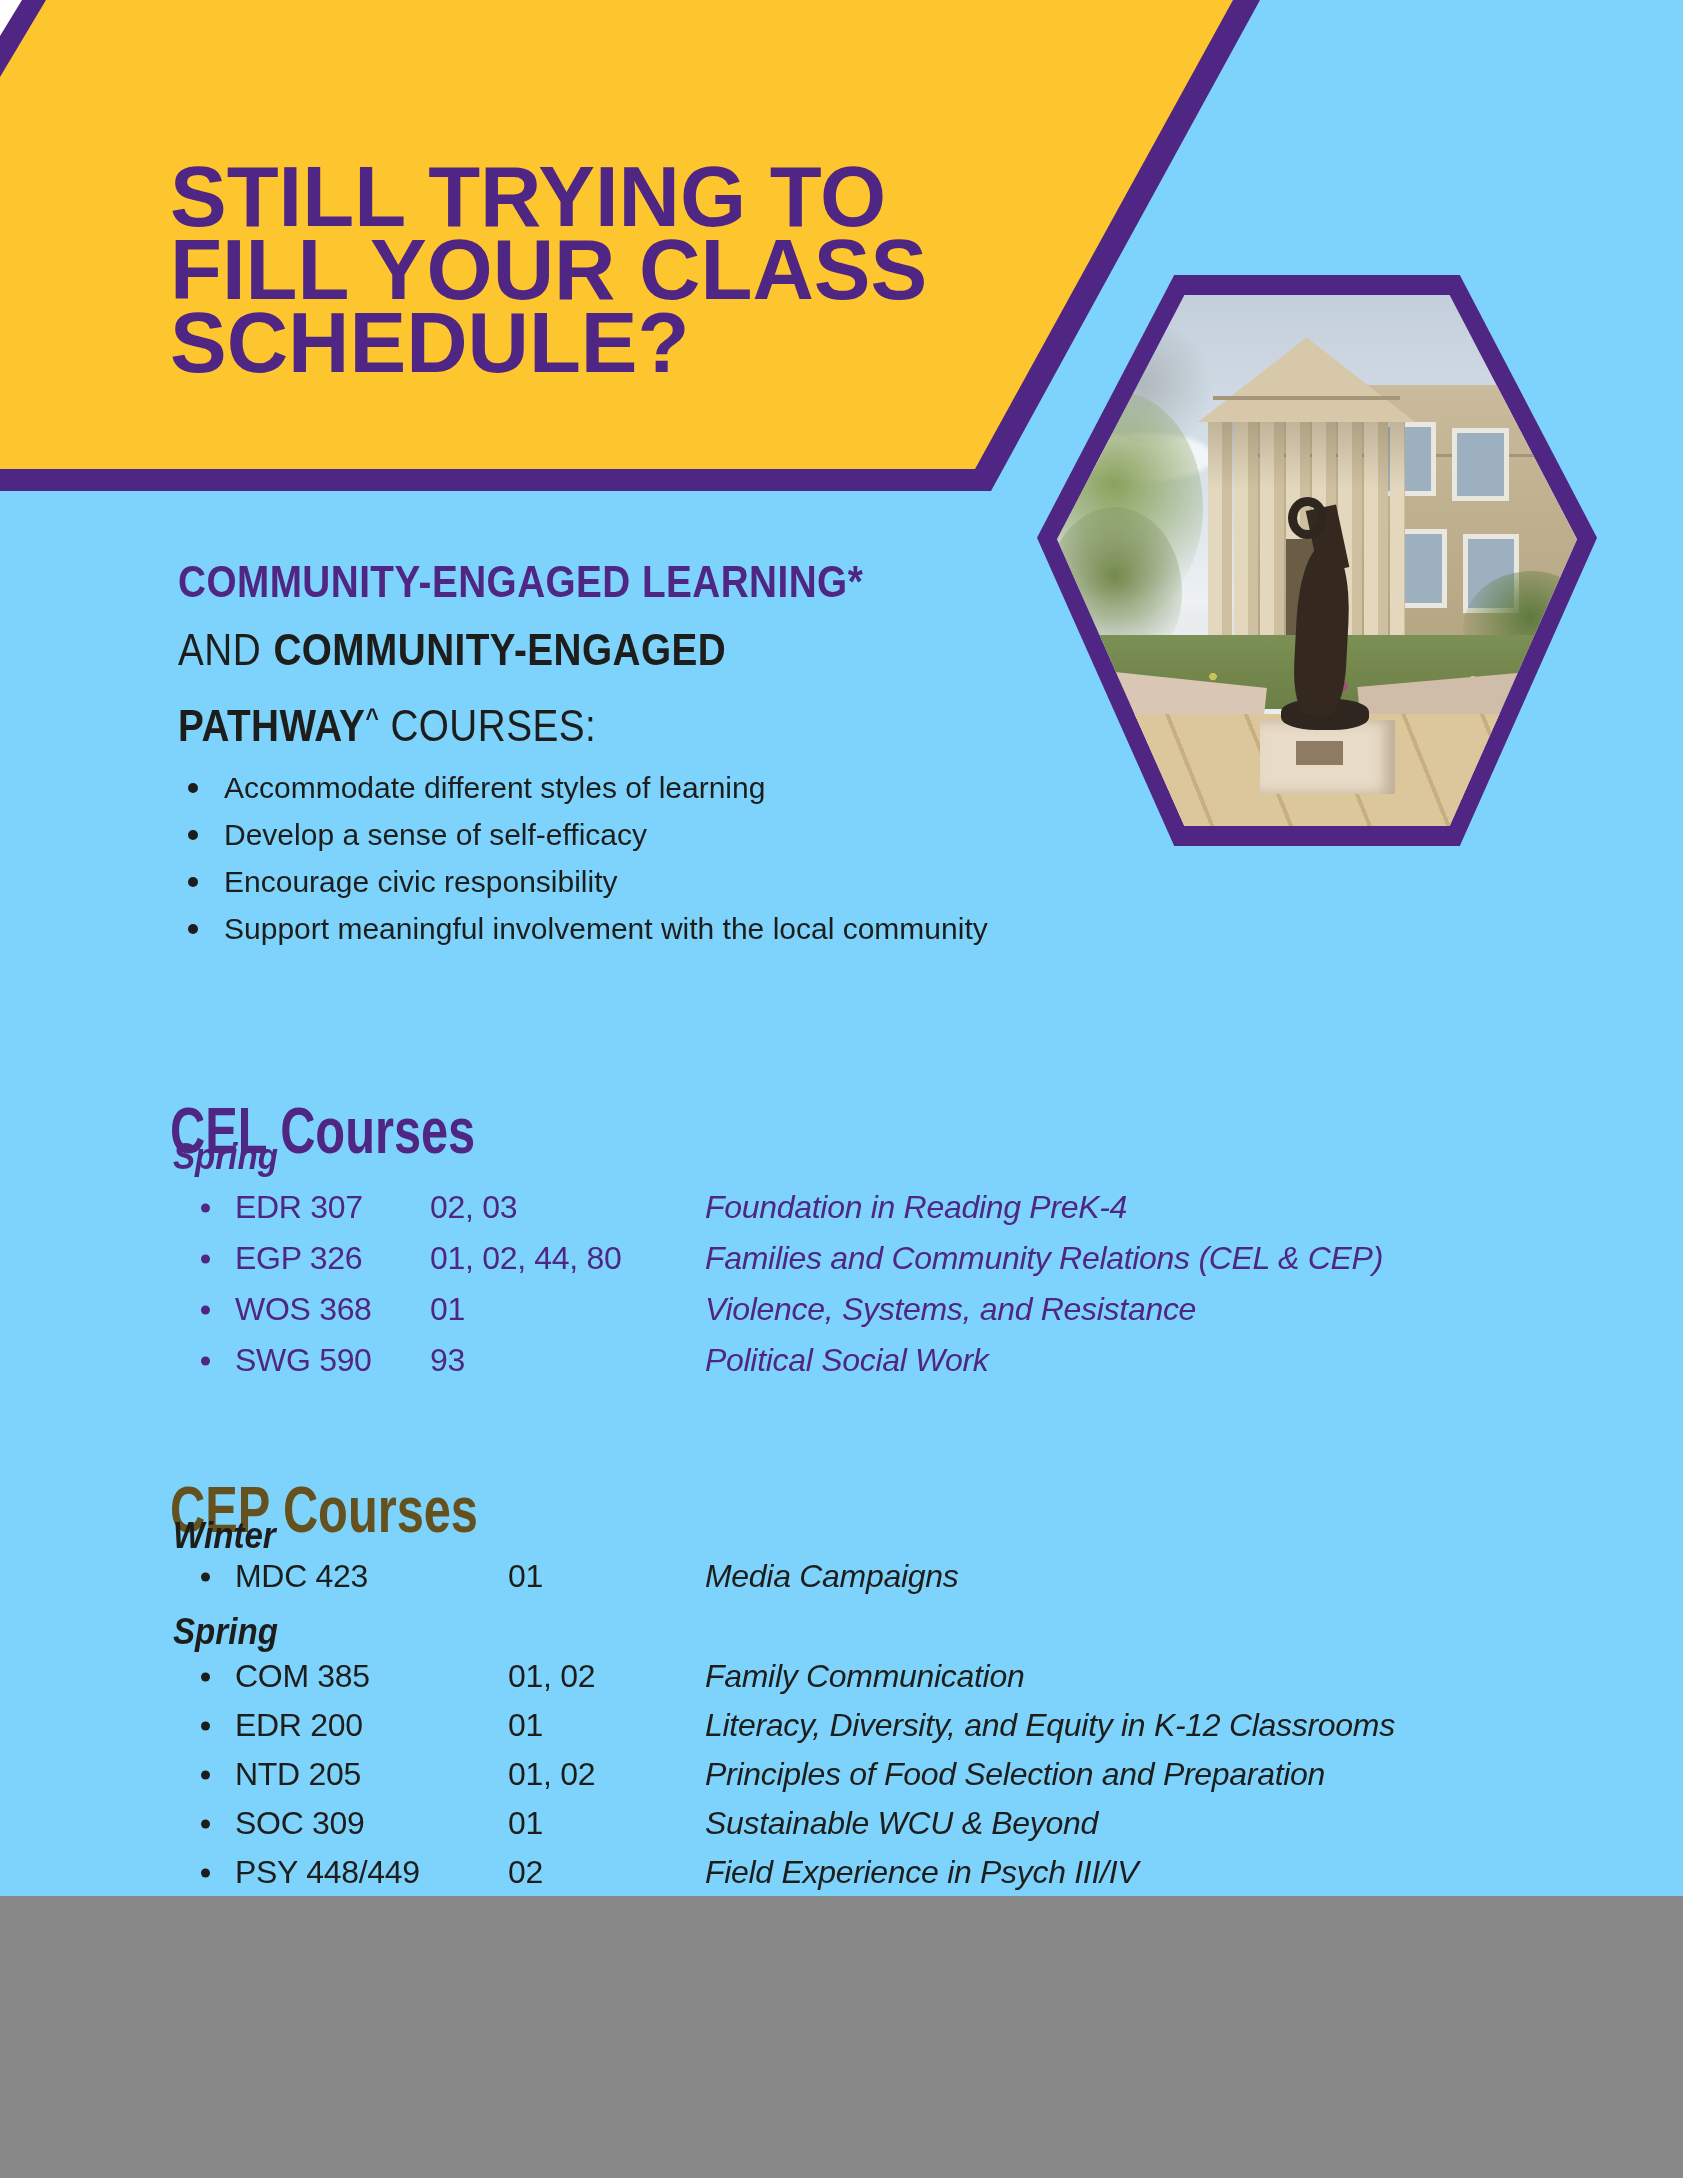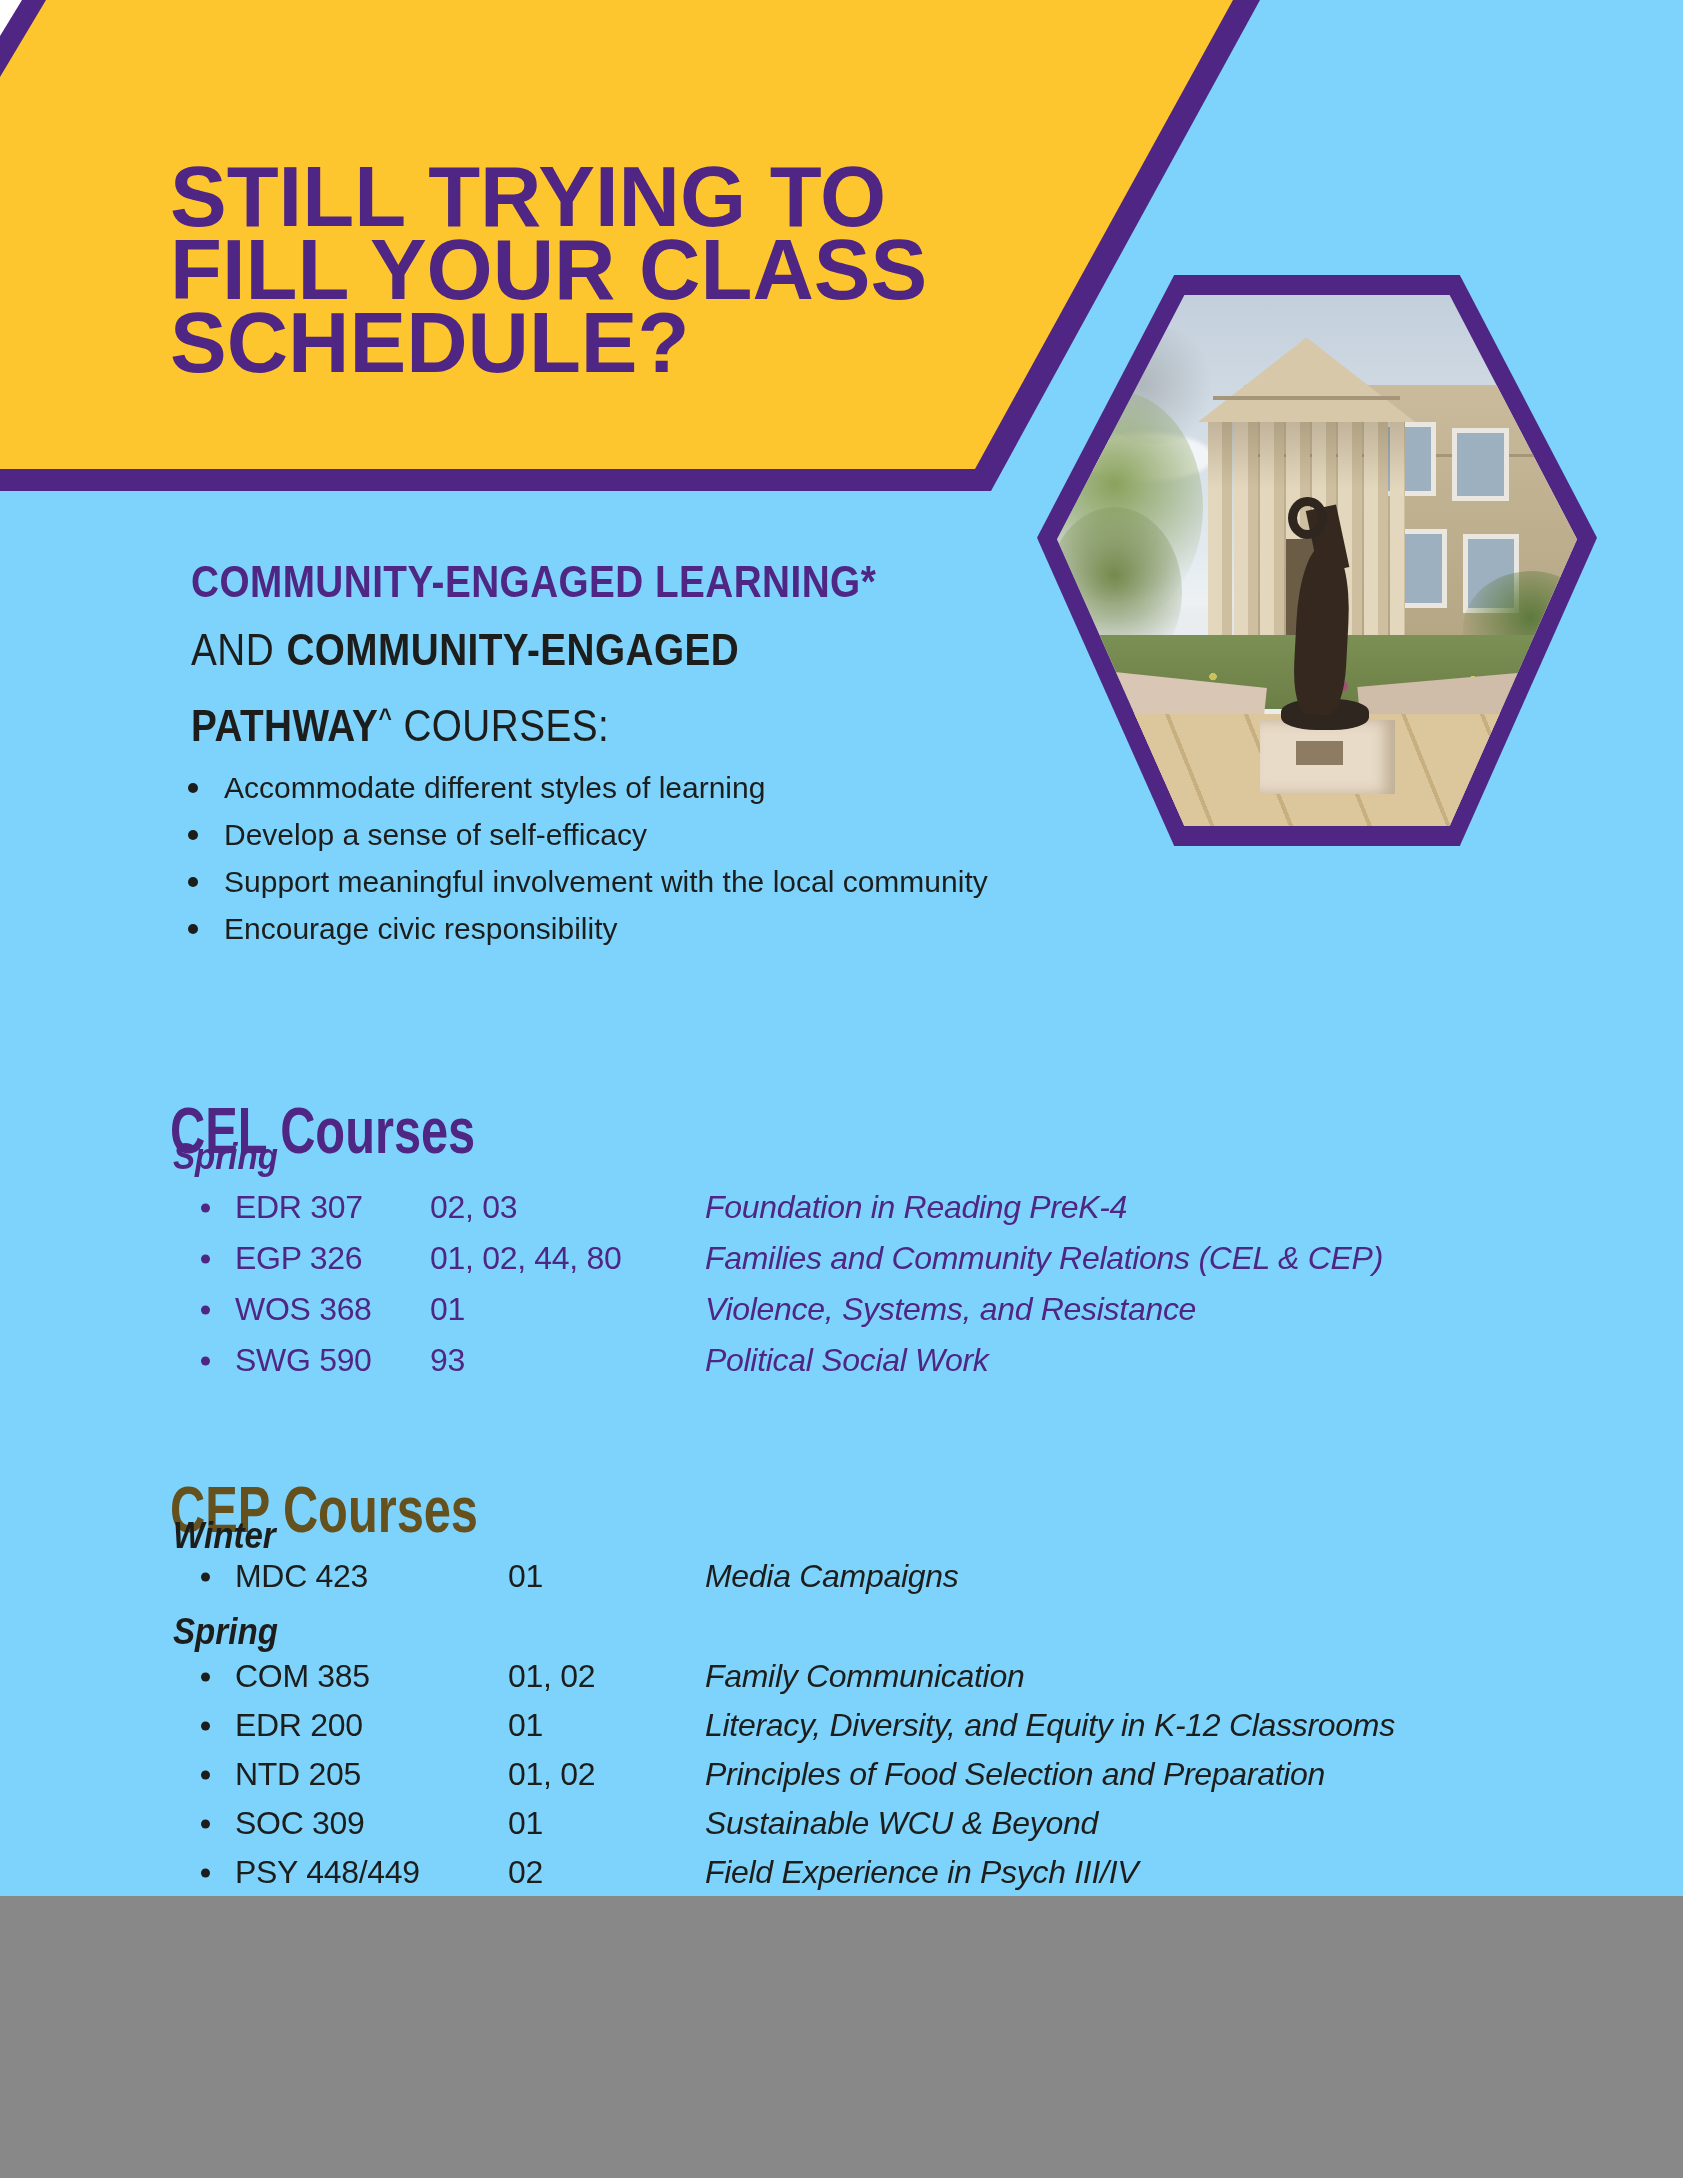--- a/index.html
+++ b/index.html
@@ -62,21 +62,21 @@
     background:repeating-linear-gradient(68deg,#dcc69c 0 69px,#c8af80 69px 73px),
                linear-gradient(180deg,#d9c294,#cfb78a);}
   .ph-pedestal{left:39%;top:80%;width:26%;height:14%;background:#e8dbc8;
     box-shadow:inset -10px 0 14px rgba(120,95,60,.35);}
   .ph-plaque{left:46%;top:84%;width:9%;height:4.5%;background:#8d7c63;}
   .ph-statuebase{left:43%;top:76%;width:17%;height:6%;background:#2f2620;border-radius:40%;}
   .ph-statuebody{left:46%;top:47%;width:10%;height:32%;background:#35291f;border-radius:45% 45% 30% 30%;transform:rotate(3deg);}
   .ph-statueneck{left:49%;top:40%;width:6%;height:12%;background:#35291f;transform:rotate(-12deg);}
   .ph-horn{left:44.5%;top:38%;width:7.5%;height:8%;border:9px solid #2f2620;border-radius:50%;background:transparent;box-sizing:border-box;}
   
-  .intro-heading{position:absolute;left:191px;top:548px;}
+  .intro-heading{position:absolute;left:178px;top:548px;}
   .cond-line{height:68px;line-height:68px;white-space:nowrap;
     transform:scaleX(.88);transform-origin:0 0;font-size:44px;letter-spacing:0.5px;}
   .cl1{color:#4F2683;font-weight:bold;}
   .cl-black{color:#1D1D1B;}
   .w-bold{font-weight:bold;}
   .w-reg{font-weight:normal;}
   .sup{font-size:26px;vertical-align:14px;}
   .and-gap{margin-right:14px;}
   .bullets{position:absolute;left:188px;top:764px;margin:0;padding:0;list-style:none;}
   .bullets li{height:47px;line-height:47px;font-size:30px;color:#1D1D1B;white-space:nowrap;}
@@ -179,22 +179,22 @@
       <span class="w-reg and-gap">AND</span><span class="w-bold">COMMUNITY-ENGAGED</span>
     </div>
     <div class="cond-line cl-black">
       <span class="w-bold">PATHWAY</span><span class="w-bold sup">^</span><span class="w-reg"> COURSES:</span>
     </div>
   </div>
 
   <ul class="bullets">
     <li><span class="bdot"></span><span>Accommodate different styles of learning</span></li>
     <li><span class="bdot"></span><span>Develop a sense of self-efficacy</span></li>
+    <li><span class="bdot"></span><span>Encourage civic responsibility</span></li>
     <li><span class="bdot"></span><span>Support meaningful involvement with the local community</span></li>
-    <li><span class="bdot"></span><span>Encourage civic responsibility</span></li>
   </ul>
 
   <h2 id="cel-heading" class="sec-heading cel-color">CEL Courses</h2>
   <div id="cel-season" class="season">Spring</div>
   <ul id="cel-rows" class="course-rows cel-rows">
     <li class="course-row">
       <span class="rdot"></span>
       <span class="c-code">EDR 307</span>
       <span class="c-sec">02, 03</span>
       <span class="c-title">Foundation in Reading PreK-4</span>

